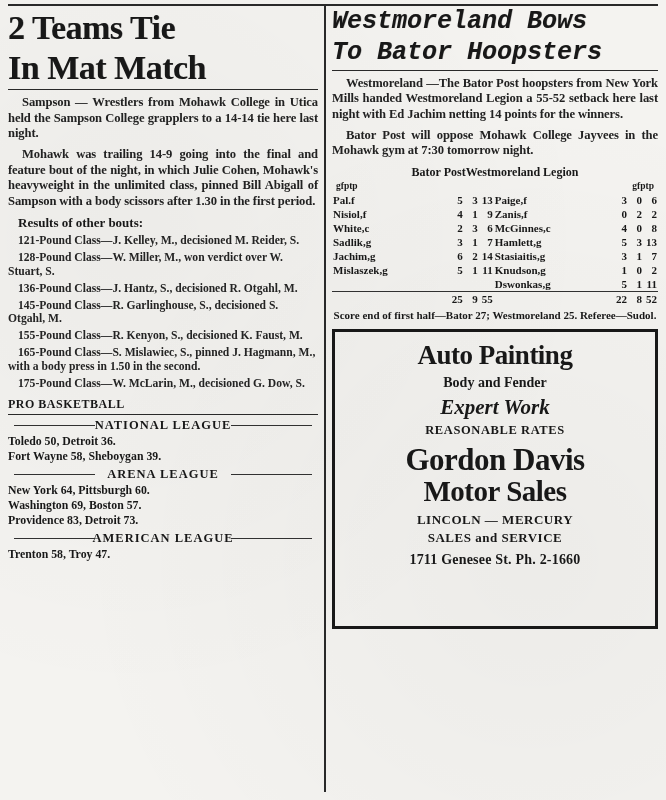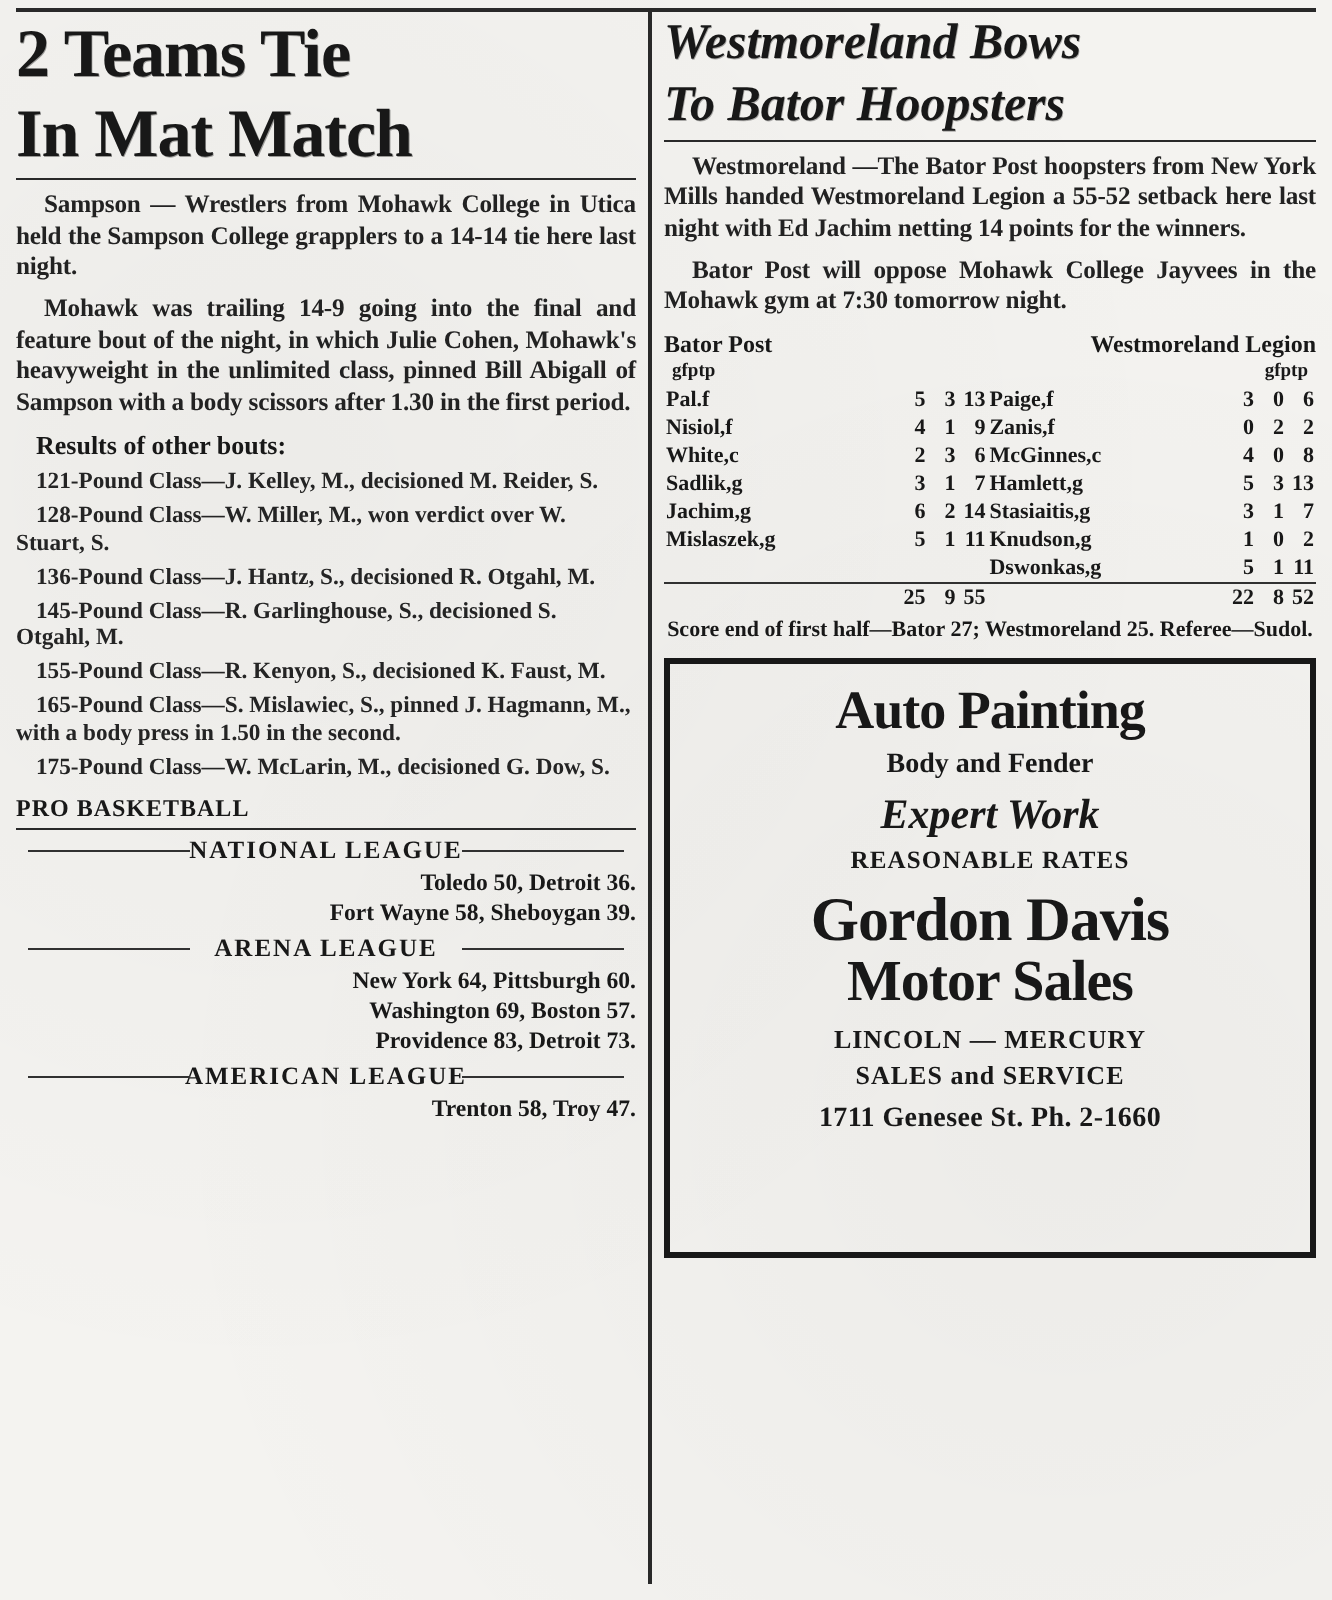--- a/index.html
+++ b/index.html
@@ -42,20 +42,21 @@
     margin:4px 0 2px 0;
     text-shadow:0.4px 0.4px 0 rgba(0,0,0,0.35);
   }
   .hl-italic{
     font-style:italic;
     font-weight:bold;
     font-size:25px;
     line-height:1.08;
     margin:2px 0 4px 0;
     text-shadow:0.4px 0.4px 0 rgba(0,0,0,0.3);
+    font-family:Liberation Mono, monospace;
   }
   .hr-thin{border-top:1.5px solid #2b2b2b;margin:4px 0 5px 0;}
   .body-text{
     font-size:12.6px;
     line-height:1.22;
     text-align:justify;
     font-family:"Liberation Serif", serif;
     font-weight:bold;
     letter-spacing:-0.1px;
     color:#242424;
@@ -76,30 +77,30 @@
   .league{
     text-align:center;font-size:12.5px;font-weight:bold;letter-spacing:1px;
     margin:2px 0 1px 0;position:relative;
   }
   .league:before,.league:after{
     content:"";position:absolute;top:50%;width:26%;border-top:1px solid #333;
   }
   .league:before{left:6px;}
   .league:after{right:6px;}
   .scoreline{
-    font-size:11.8px;font-weight:bold;text-align:right;line-height:1.3;
+    font-size:11.8px;font-weight:bold;text-align:left;line-height:1.3;
     filter:blur(0.2px);
   }
   
   .box-score{
     font-size:11px;font-weight:bold;line-height:1.25;
     filter:blur(0.15px);
   }
   .bs-head{
-    display:flex;justify-content:space-between;font-size:12px;font-weight:bold;
+    display:flex;justify-content:center;font-size:12px;font-weight:bold;
     margin:3px 0 1px 0;
   }
   .bs-cols{
     display:flex;justify-content:space-between;font-size:9.5px;font-weight:bold;
     padding:0 4px;
   }
   table.bs{
     width:100%;border-collapse:collapse;font-size:11px;font-weight:bold;
   }
   table.bs td{padding:0 1px;line-height:1.28;white-space:nowrap;}

